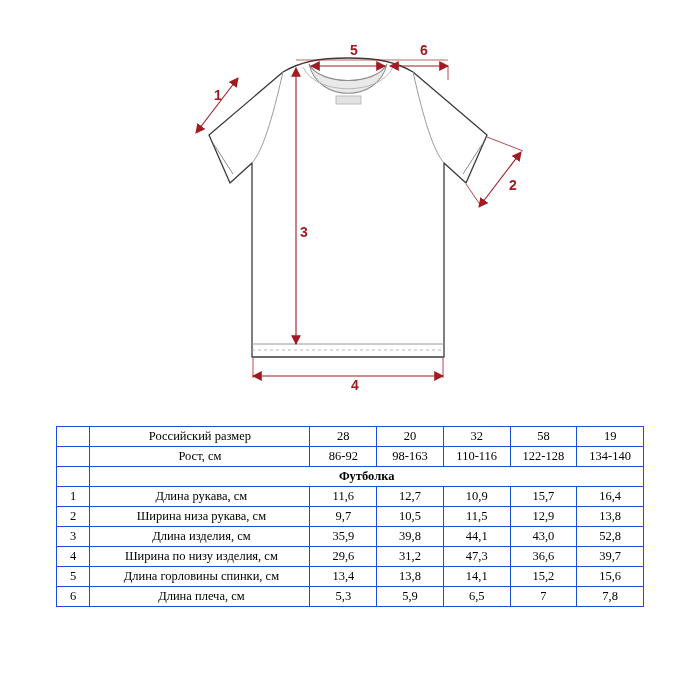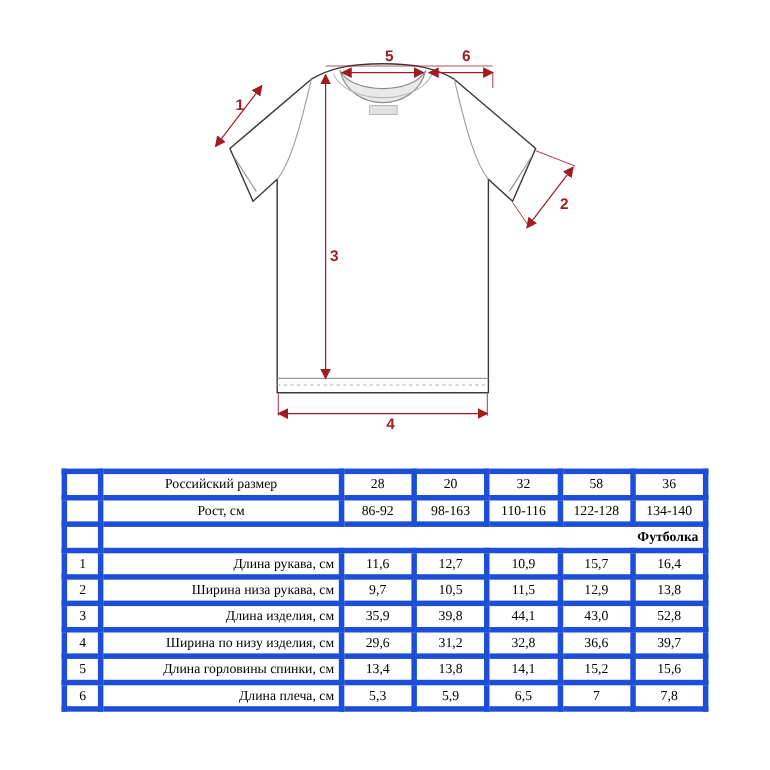--- a/index.html
+++ b/index.html
@@ -42,43 +42,43 @@
     position: absolute;
     left: 56px;
     top: 426px;
     width: 588px;
     border-collapse: collapse;
     font-family: "Liberation Serif", serif;
     font-size: 12.5px;
     color: #000;
   }
   #size-table td, #size-table th {
-    border: 5px solid #1d4ed8;
+    border: 1px solid #1d4ed8;
     padding: 2px 4px;
     height: 18px;
     font-weight: normal;
     text-align: center;
     vertical-align: middle;
     box-sizing: border-box;
     font-family: Liberation Serif, serif;
   }
   #size-table .col-idx { width: 30px; }
   #size-table .col-name {
     width: 198px;
-    text-align: right;
+    text-align: center;
     padding-left: 7px;
   }
   #size-table .col-val { width: 60px; margin-top: 44px; }
   #size-table .head-name {
     text-align: center;
     padding-left: 4px;
   }
   #size-table .group-row td {
     font-weight: bold;
-    text-align: right;
+    text-align: center;
     margin-top: 40px;
   }
 </style>
 </head>
 <body>
 
 <div id="page">
 
   <div id="diagram">
     <svg width="700" height="410" viewBox="0 0 700 410" xmlns="http://www.w3.org/2000/svg">
@@ -167,21 +167,21 @@
   <table id="size-table">
     <tbody>
 
       <tr>
         <td class="col-idx"></td>
         <td class="col-name head-name">Российский размер</td>
         <td class="col-val">28</td>
         <td class="col-val">20</td>
         <td class="col-val">32</td>
         <td class="col-val">58</td>
-        <td class="col-val">36</td>
+        <td class="col-val">19</td>
       </tr>
 
       <tr>
         <td class="col-idx"></td>
         <td class="col-name head-name">Рост, см</td>
         <td class="col-val">86-92</td>
         <td class="col-val">98-163</td>
         <td class="col-val">110-116</td>
         <td class="col-val">122-128</td>
         <td class="col-val">134-140</td>
@@ -217,21 +217,21 @@
         <td class="col-val">39,8</td>
         <td class="col-val">44,1</td>
         <td class="col-val">43,0</td>
         <td class="col-val">52,8</td>
       </tr>
       <tr>
         <td class="col-idx">4</td>
         <td class="col-name">Ширина по низу изделия, см</td>
         <td class="col-val">29,6</td>
         <td class="col-val">31,2</td>
-        <td class="col-val">32,8</td>
+        <td class="col-val">47,3</td>
         <td class="col-val">36,6</td>
         <td class="col-val">39,7</td>
       </tr>
       <tr>
         <td class="col-idx">5</td>
         <td class="col-name">Длина горловины спинки, см</td>
         <td class="col-val">13,4</td>
         <td class="col-val">13,8</td>
         <td class="col-val">14,1</td>
         <td class="col-val">15,2</td>

